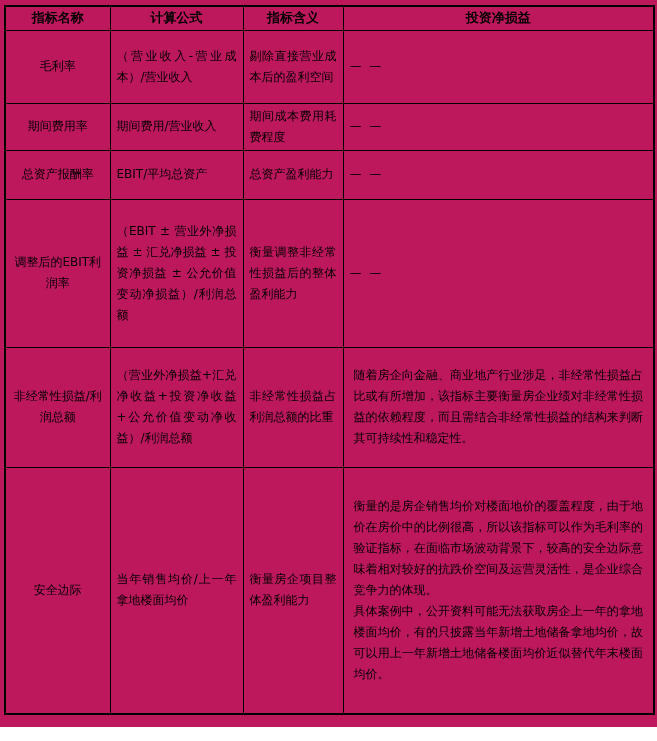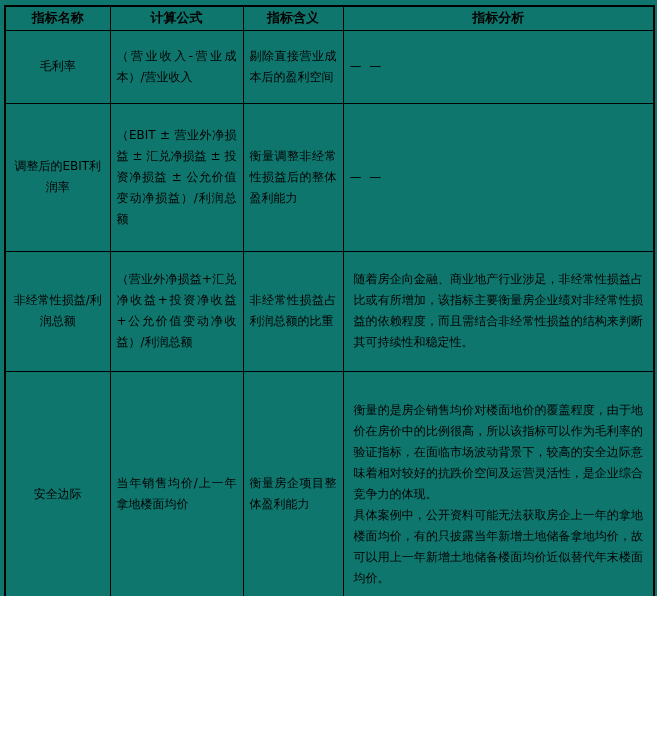--- a/index.html
+++ b/index.html
@@ -1,20 +1,20 @@
 <!DOCTYPE html>
 <html><head>
 <meta charset="utf-8">
 <style>
   * { margin:0; padding:0; box-sizing:border-box; }
   html,body { background:#ffffff; }
   .page {
     position:relative;
-    width:657px; height:596px;
-    background:#0f766e;
+    width:657px; height:727px;
+    background:#be185d;
     font-family:"DejaVu Sans","Liberation Sans",sans-serif;
     color:#000;
     overflow:hidden;
   }
   table.indicator-table {
     position:absolute; left:4px; top:5px;
     width:649px;
     border-collapse:collapse;
     table-layout:fixed;
     border:2px solid #000;
@@ -82,28 +82,40 @@
       <col class="c-name">
         <col class="c-formula">
         <col class="c-meaning">
         <col class="c-analysis">
     </colgroup>
     <thead>
       <tr>
         <th>指标名称</th>
         <th>计算公式</th>
         <th>指标含义</th>
-        <th>指标分析</th>
+        <th>投资净损益</th>
       </tr>
     </thead>
     <tbody>
       <tr class="r1">
         <td class="cell-name">毛利率</td>
         <td class="cell-formula">（营业收入-营业成本）/营业收入</td>
         <td class="cell-meaning">剔除直接营业成本后的盈利空间</td>
+        <td class="cell-dash">— —</td>
+      </tr>
+      <tr class="r2">
+        <td class="cell-name">期间费用率</td>
+        <td class="cell-formula">期间费用/营业收入</td>
+        <td class="cell-meaning">期间成本费用耗费程度</td>
+        <td class="cell-dash">— —</td>
+      </tr>
+      <tr class="r3">
+        <td class="cell-name">总资产报酬率</td>
+        <td class="cell-formula">EBIT/平均总资产</td>
+        <td class="cell-meaning">总资产盈利能力</td>
         <td class="cell-dash">— —</td>
       </tr>
       <tr class="r4">
         <td class="cell-name">调整后的EBIT利润率</td>
         <td class="cell-formula">（EBIT ± 营业外净损益 ± 汇兑净损益 ± 投资净损益 ± 公允价值变动净损益）/利润总额</td>
         <td class="cell-meaning">衡量调整非经常性损益后的整体盈利能力</td>
         <td class="cell-dash">— —</td>
       </tr>
       <tr class="r5">
         <td class="cell-name">非经常性损益/利润总额</td>

